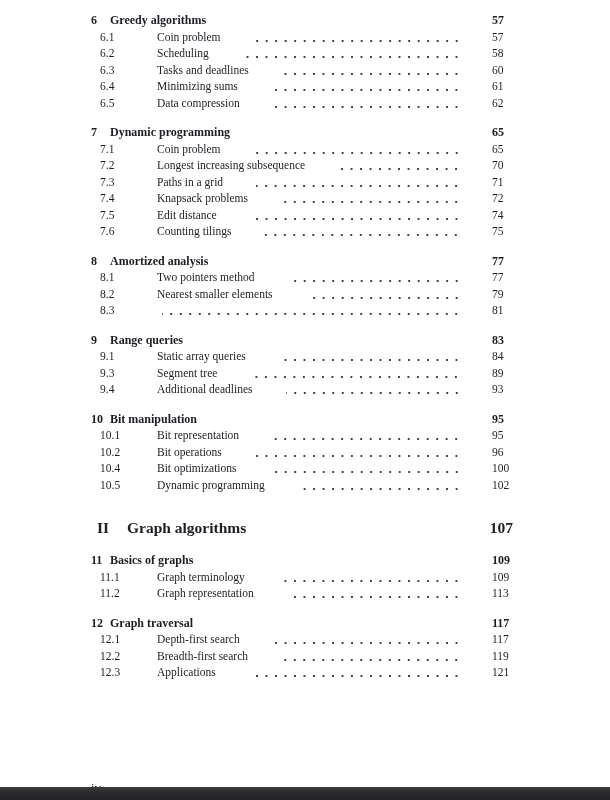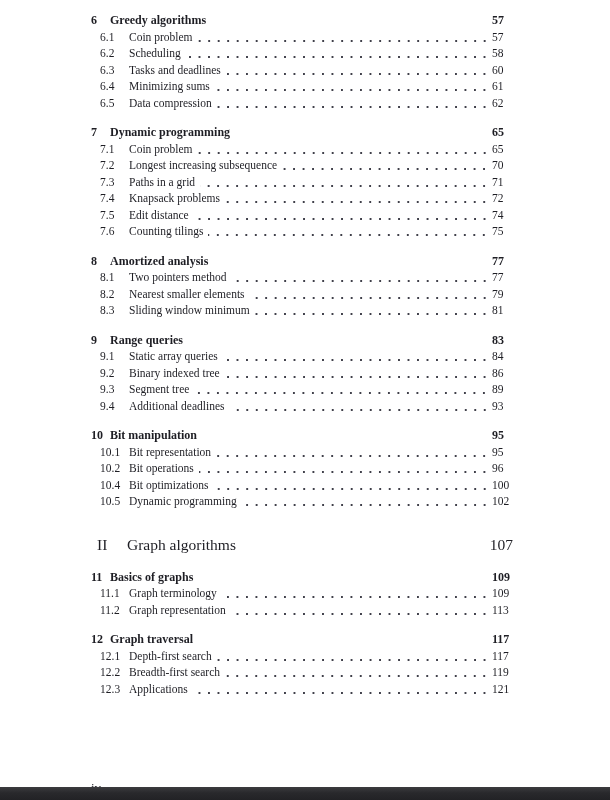--- a/index.html
+++ b/index.html
@@ -32,34 +32,34 @@
     line-height: 16.5px;
     font-size: 11.5px;
     white-space: nowrap;
     cursor: pointer;
   }
   .row.chapter-heading {
     font-weight: bold;
     font-size: 12px;
   }
   .row.part-heading {
-    font-weight: normal;
+    font-weight: bold;
     font-size: 15.5px;
     line-height: 22px;
   }
   .cnum { flex: 0 0 19px; }
   .part-heading .cnum {
     flex: 0 0 36px;
     padding-left: 6px;
     box-sizing: border-box;
   }
   .ctitle { flex: 0 1 auto; }
   .spacer { flex: 1 1 auto; }
 
-  .row.section { padding-left: 9px; }
+  .row.section { padding-left: 9px; gap: 28px; }
   .snum { flex: 0 0 29px; }
   .stitle { flex: 0 1 auto; }
 
   .dots {
     flex: 1 1 auto;
     align-self: stretch;
     margin: 0 3px 0 5px;
     background-image: radial-gradient(circle, #40404a 1.15px, transparent 1.4px);
     background-size: 9.5px 4px;
     background-repeat: repeat-x;
@@ -190,43 +190,36 @@
           <span class="pg">77</span>
         </div>
         <div class="row section">
           <span class="snum">8.2</span>
           <span class="stitle">Nearest smaller elements</span>
           <span class="dots"></span>
           <span class="pg">79</span>
         </div>
         <div class="row section">
           <span class="snum">8.3</span>
-          <span class="stitle">Sliding window minimum</span>
           <span class="dots"></span>
           <span class="pg">81</span>
         </div>
       </section>
       <section class="block">
         <div class="row chapter-heading">
           <span class="cnum">9</span>
           <span class="ctitle">Range queries</span>
           <span class="spacer"></span>
           <span class="pg">83</span>
         </div>
         <div class="row section">
           <span class="snum">9.1</span>
           <span class="stitle">Static array queries</span>
           <span class="dots"></span>
           <span class="pg">84</span>
-        </div>
-        <div class="row section">
-          <span class="snum">9.2</span>
-          <span class="stitle">Binary indexed tree</span>
-          <span class="dots"></span>
-          <span class="pg">86</span>
         </div>
         <div class="row section">
           <span class="snum">9.3</span>
           <span class="stitle">Segment tree</span>
           <span class="dots"></span>
           <span class="pg">89</span>
         </div>
         <div class="row section">
           <span class="snum">9.4</span>
           <span class="stitle">Additional deadlines</span>

